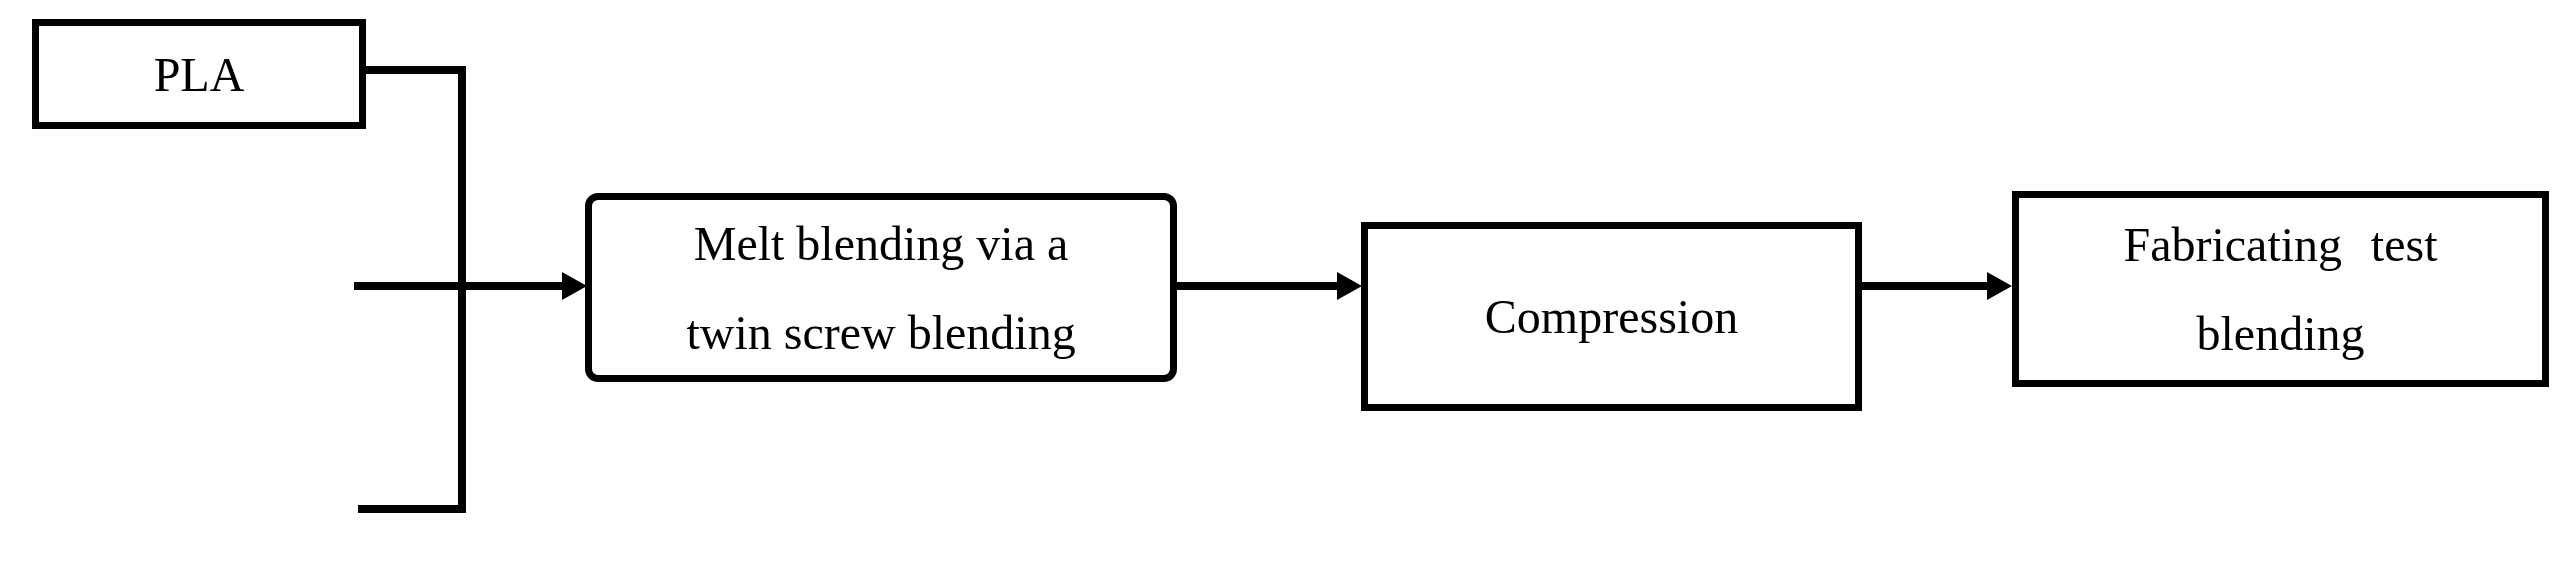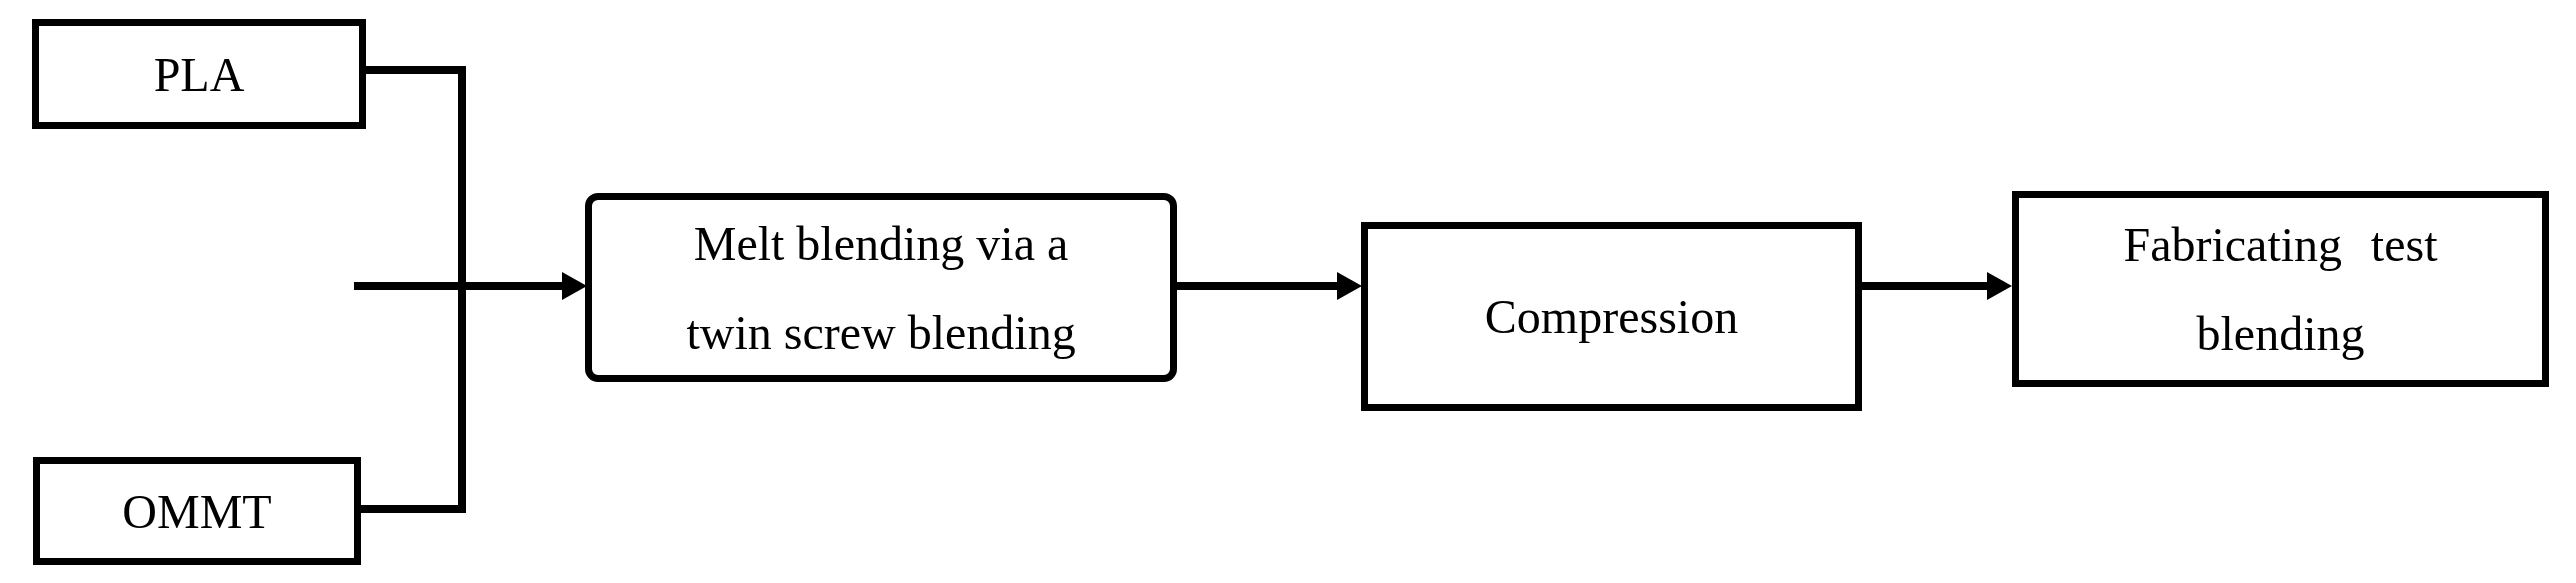--- a/index.html
+++ b/index.html
@@ -49,23 +49,20 @@
 </head>
 <body>
 
 <div class="canvas">
 
   <div class="box" style="left:32px; top:19px; width:334px; height:110px;">
     <span class="line">PLA</span>
   </div>
 
 
-  <div class="box" style="left:33px; top:457px; width:328px; height:108px;">
-    <span class="line">OMMT</span>
-  </div>
 
   <div class="hline" style="left:362px; top:66px; width:104px; height:7.5px;"></div>
   <div class="hline" style="left:358px; top:505px; width:108px; height:7.5px;"></div>
   <div class="vline" style="left:458px; top:66px; width:7.5px; height:446px;"></div>
 
   <div class="hline" style="left:354px; top:282px; width:209px; height:7.5px;"></div>
   <div class="arrowhead" style="left:562px; top:272px;"></div>
 
   <div class="box" style="left:585px; top:193px; width:592px; height:189px;border-radius:13px;">
     <span class="line">Melt blending via a</span>

